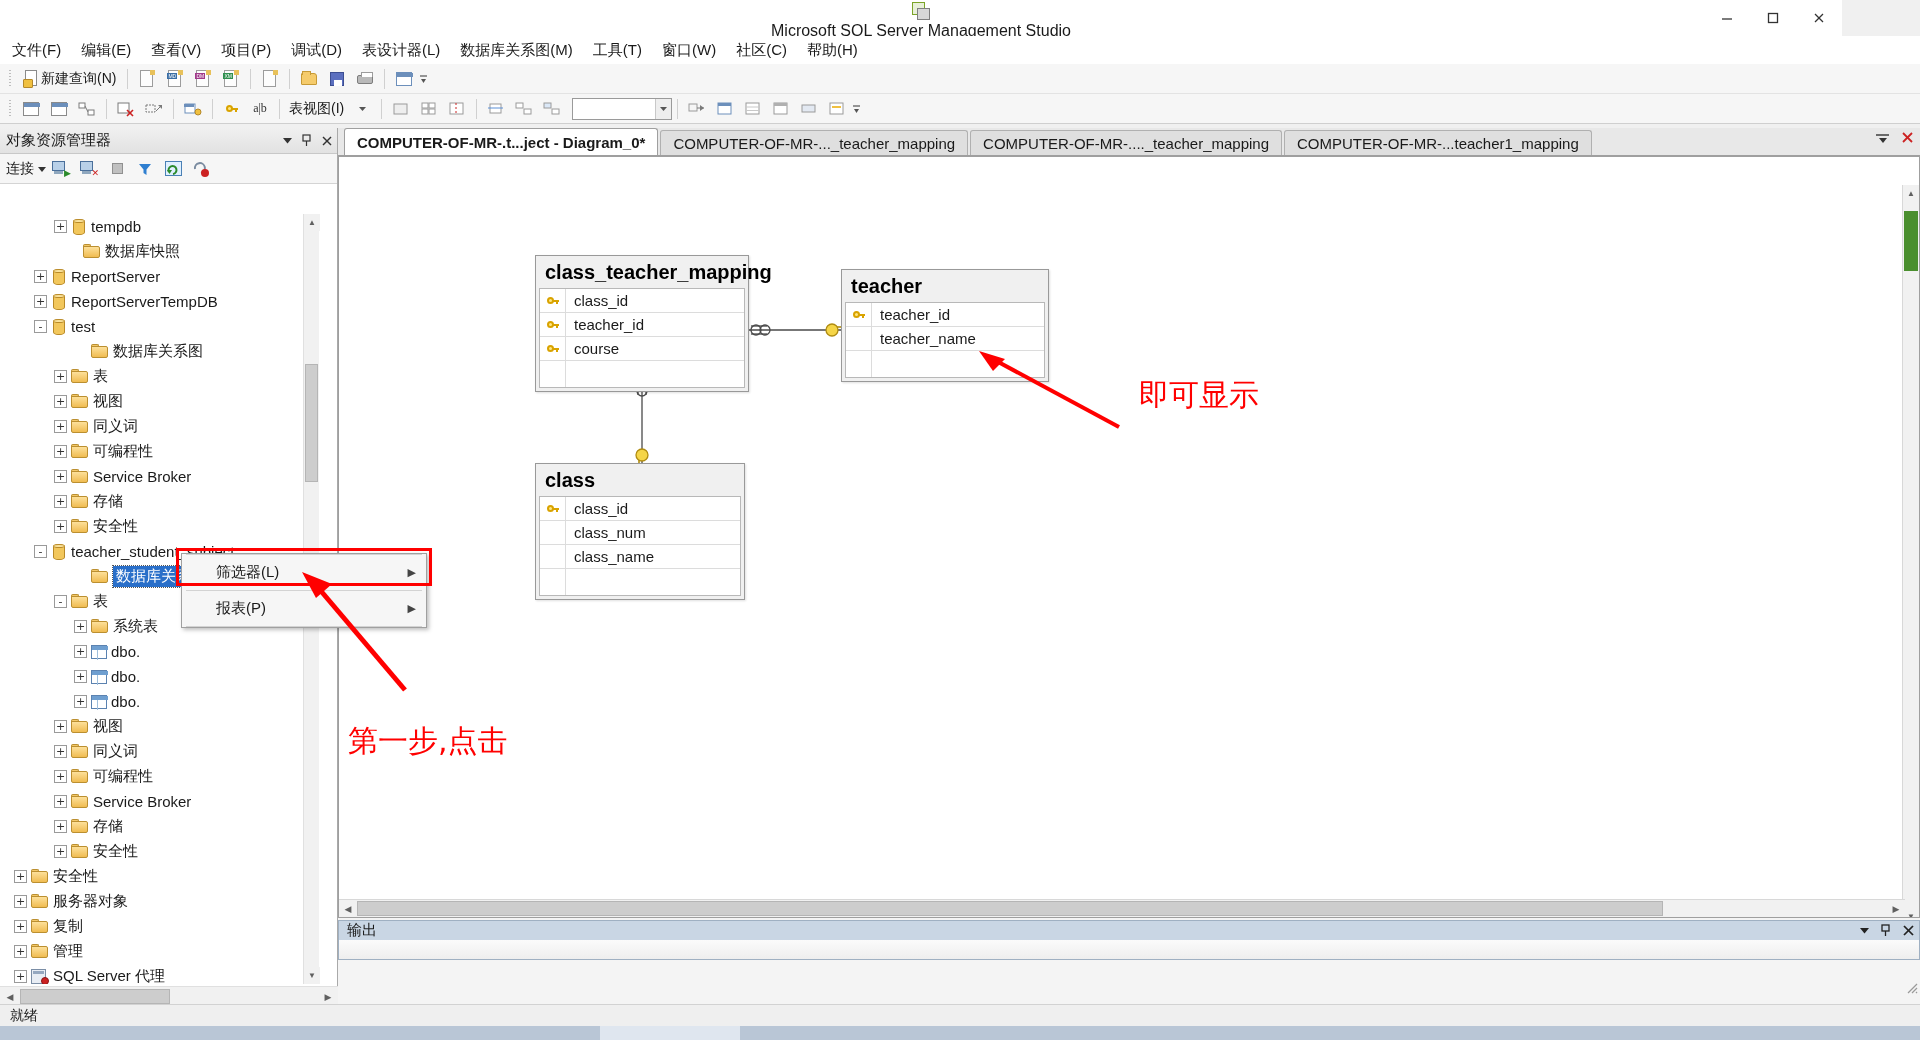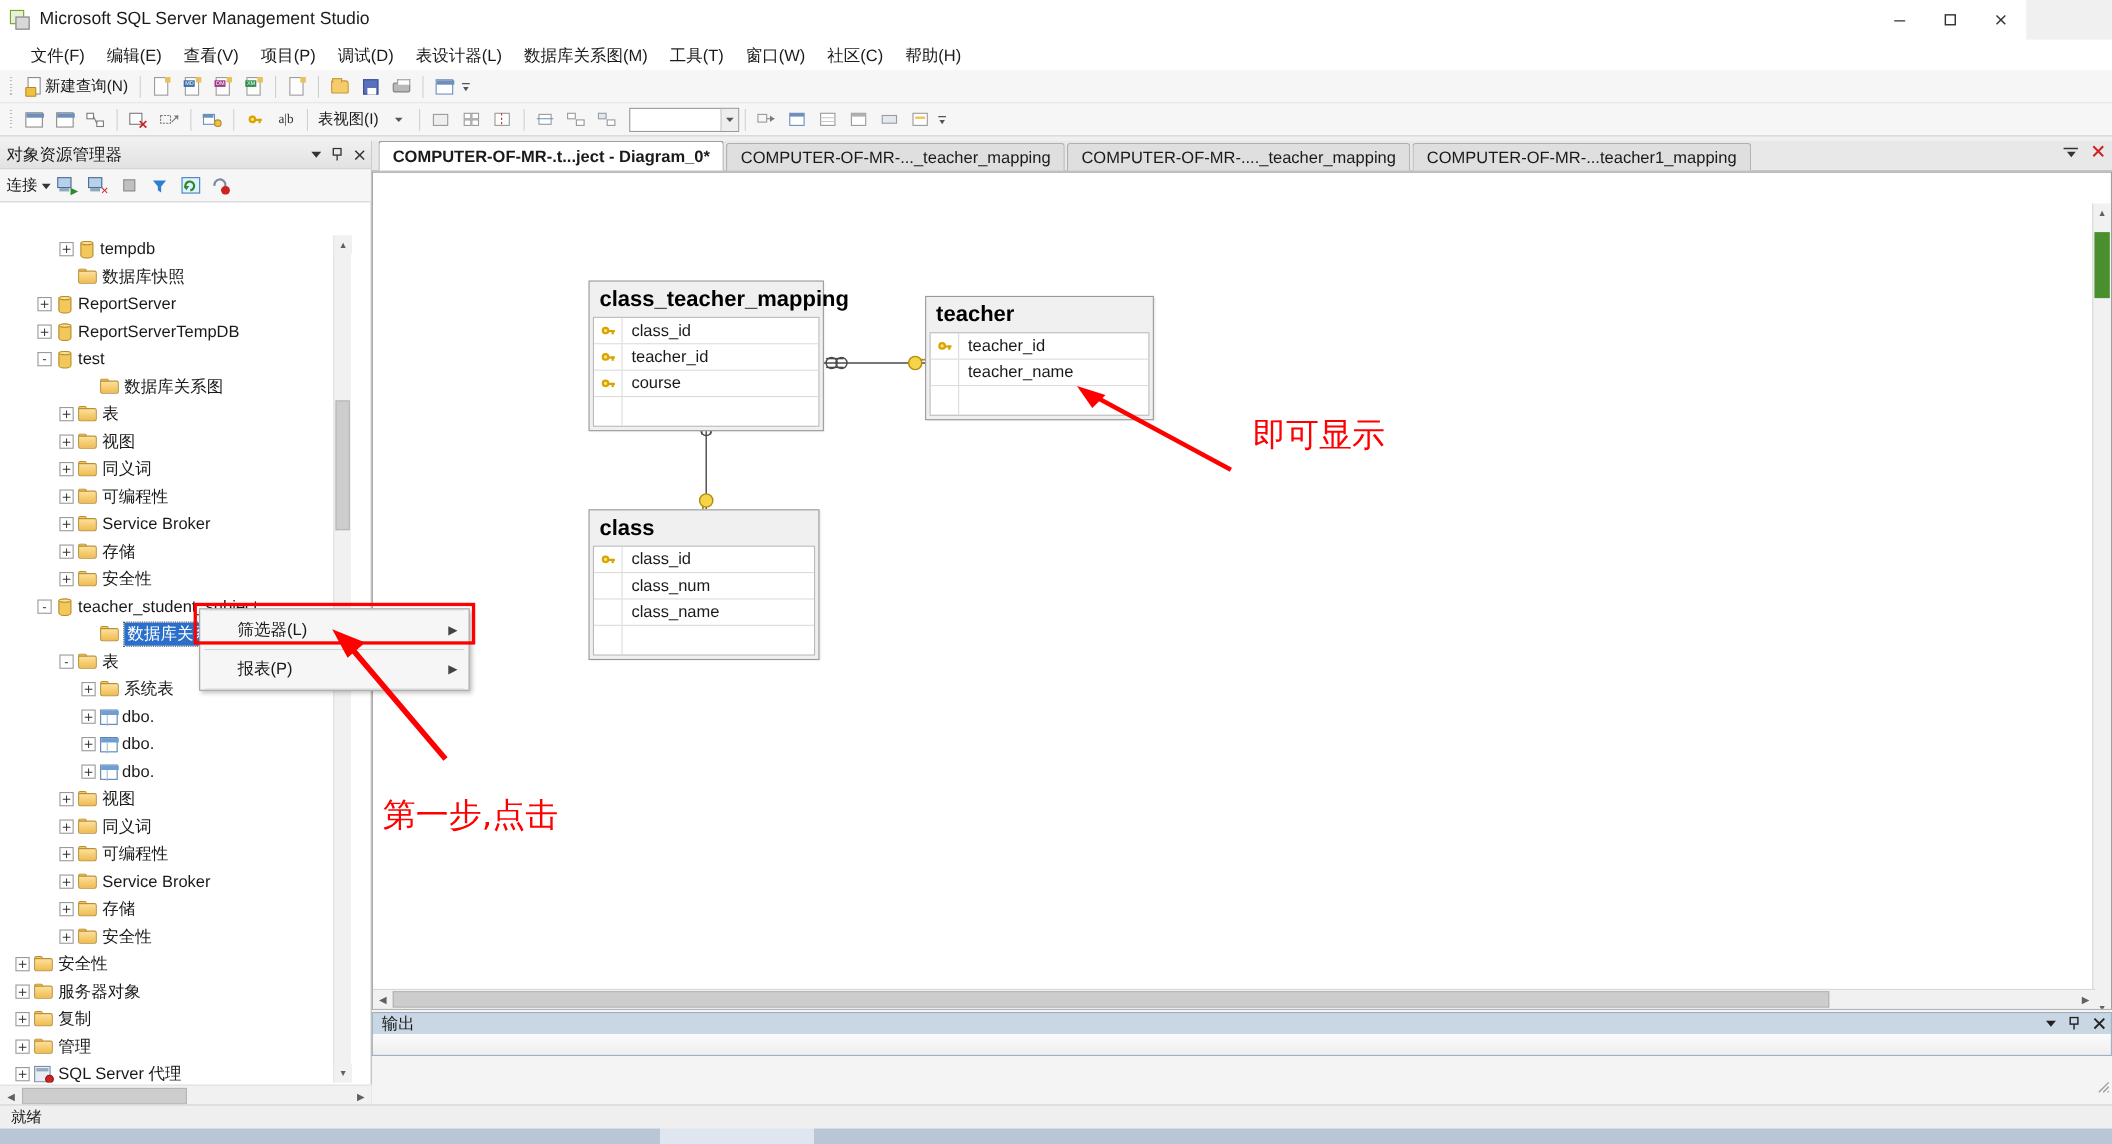--- a/index.html
+++ b/index.html
@@ -11,39 +11,40 @@
     font-size: 15px;
     background: #f0f0f0;
   }
   #app { position: relative; width: 1920px; height: 1040px; background: #f0f0f0; }
 
   
   .titlebar {
     position: absolute; left: 0; top: 0; width: 1842px; height: 36px;
     background: #ffffff; display: flex; align-items: center;
     border-bottom: 1px solid #ffffff;
+    flex-direction: column;
   }
   .title-icon {
     width: 22px; height: 22px; margin-left: 8px; margin-right: 6px;
     position: relative; flex: none;
   }
   .title-icon .sq1 { position:absolute; left:1px; top:2px; width:13px; height:13px; background:#e8f0d8; border:1.5px solid #7ba428; }
   .title-icon .sq2 { position:absolute; left:6px; top:8px; width:13px; height:12px; background:#d8d8d8; border:1.5px solid #808080; }
   .title-text { font-size: 16px; color: #1a1a1a; }
   .win-btns { position: absolute; right: 0; top: 0; height: 36px; display: flex; }
   .win-btn {
     width: 46px; height: 36px; display: flex; align-items: center; justify-content: center;
     font-size: 15px; color: #333;
   }
   .win-btn svg { display:block; }
 
   
   .menubar {
     position: absolute; left: 0; top: 36px; width: 1920px; height: 28px;
-    background: #ffffff; display: flex; align-items: center; padding-left: 18px;
+    background: #ffffff; display: flex; align-items: center; padding-left: 2px;
   }
   .menu-item {
     padding: 3px 10px; font-size: 15px; color: #1a1a1a; white-space: nowrap;
   }
 
   
   .toolbar1 {
     position: absolute; left: 0; top: 64px; width: 1920px; height: 30px;
     background: #f6f6f6; border-bottom: 1px solid #e3e3e3;
     display: flex; align-items: center; padding-left: 4px;
@@ -579,21 +580,21 @@
     <div class="tree">
 
     <div class="trow" style="padding-left: 54px;">
           <span class="exp">+</span>
           <span class="db-ic">
             <span class="cyl"></span>
             <span class="top"></span>
           </span>
           <span class="tlabel">tempdb</span>
         </div>
-        <div class="trow" style="padding-left: 54px;">
+        <div class="trow" style="padding-left: 54px; margin-left: 12px;">
           <span class="exp none"></span>
           <span class="fold-ic">
             <span class="t"></span>
             <span class="b"></span>
           </span>
           <span class="tlabel">数据库快照</span>
         </div>
         <div class="trow" style="padding-left: 34px;">
           <span class="exp">+</span>
           <span class="db-ic">

